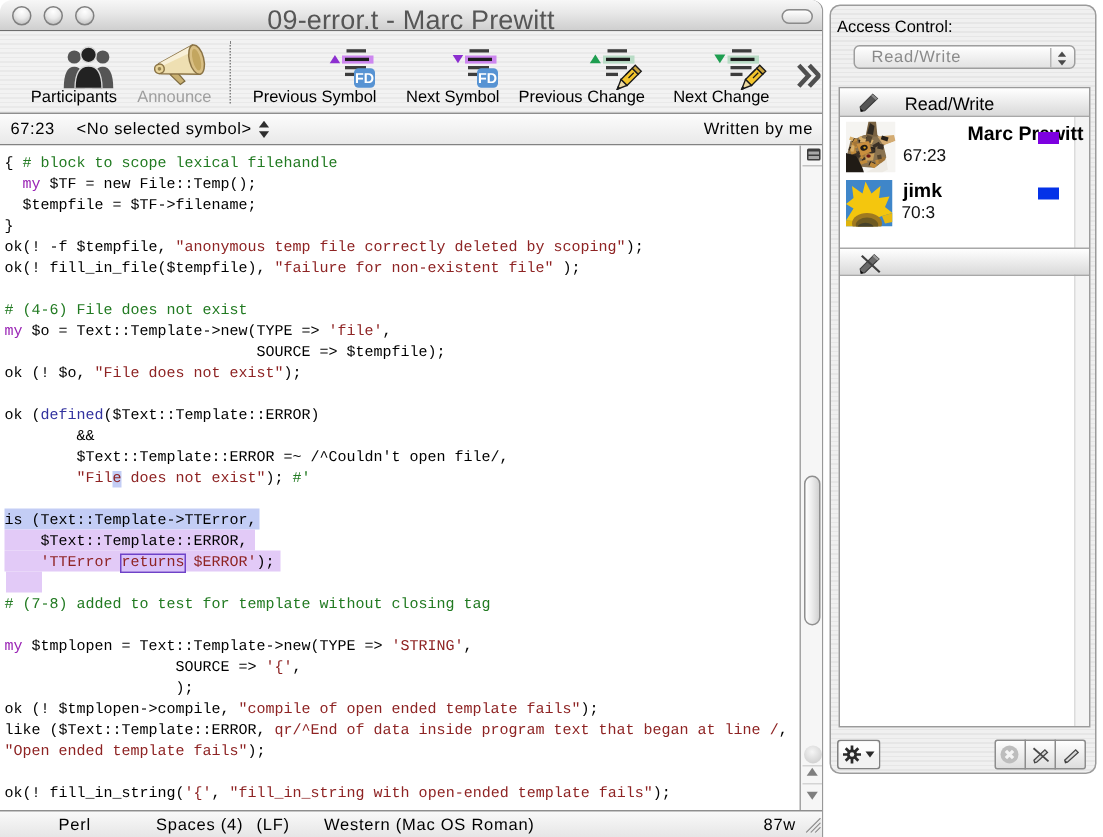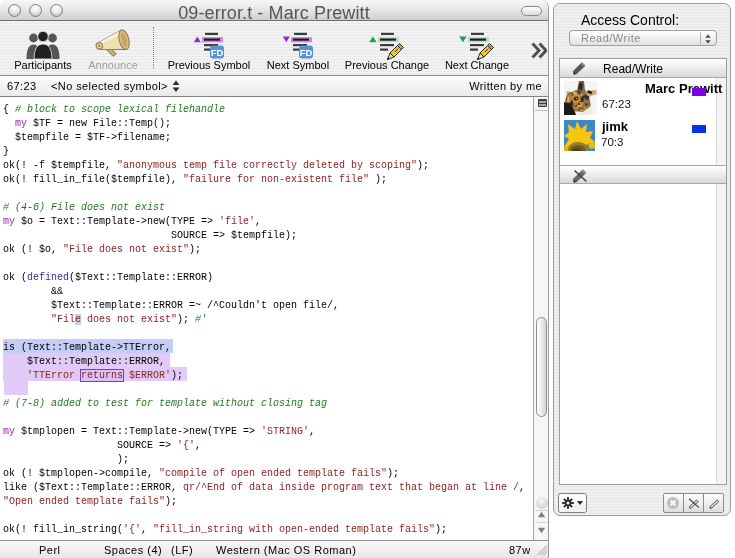--- a/index.html
+++ b/index.html
@@ -16,53 +16,53 @@
       background:radial-gradient(circle at 50% 25%,#ffffff,#ebebeb 45%,#b9b9b9 95%);
       border:1px solid #7f7f7f;box-sizing:border-box;}
   #title{position:absolute;top:2.5px;left:120px;width:308px;text-align:center;
       font-size:18px;font-weight:normal;color:#565656;letter-spacing:0.1px;}
   #pill{position:absolute;left:521px;top:6px;width:19px;height:8px;border-radius:5px;
       background:linear-gradient(#ffffff,#dcdcdc);border:1.5px solid #8a8a8a;}
   
   #toolbar{position:absolute;left:0;top:21px;width:548px;height:55px;
       background:repeating-linear-gradient(#f2f2f2 0 2px,#e9e9e9 2px 3px);
       border-bottom:1px solid #8e8e8e;box-sizing:border-box;overflow:hidden;}
-  .titem{position:absolute;top:5px;text-align:center;}
+  .titem{position:absolute;top:5px;text-align:right;}
   .tlabel{font-size:11px;color:#000;margin-top:1px;}
   .tdis{color:#9f9f9f;}
   #tsep{position:absolute;left:153px;top:6px;height:42px;border-left:1px dotted #808080;}
   
   #symbar{position:absolute;left:0;top:76px;width:548px;height:21px;
       background:linear-gradient(#fcfcfc,#e9e9e9);
       border-bottom:1px solid #828282;box-sizing:border-box;}
   #symbar .t{position:absolute;top:4px;font-size:11px;color:#000;letter-spacing:0.4px;}
   
   #editor{position:absolute;left:0;top:97px;width:533px;height:443px;background:#fff;overflow:hidden;}
   #code{position:absolute;left:3px;top:6px;margin:0;font-family:"Liberation Mono",monospace;
       font-size:10px;line-height:14px;color:#000;}
-  .cg{color:#217a21;font-style:italic;} 
+  .cg{color:#217a21;} 
   .ck{color:#9a25b5;} 
   .cs{color:#8e2323;} 
   .cb{color:#32329f;} 
   .hl{position:absolute;}
   #echar{background:#c3cdf5;}
   #retbox{outline:1px solid #6f42c8;background:#d9c2fa;}
   
   #esb{position:absolute;left:533px;top:97px;width:15px;height:443px;
       background:#f6f6f6;border-left:1px solid #a5a5a5;box-sizing:border-box;}
   
   #statusbar{position:absolute;left:0;top:540px;width:548px;height:18px;
       background:linear-gradient(#f9f9f9,#e6e6e6);
       border-top:1px solid #8e8e8e;box-sizing:border-box;}
   #statusbar .t{position:absolute;top:3px;font-size:11px;color:#000;letter-spacing:0.5px;}
   
   #drawer{position:absolute;left:553px;top:3px;width:178px;height:513px;
       border-radius:7px;background:repeating-linear-gradient(#f0f0f0 0 2px,#e6e6e6 2px 3px);
       border:1px solid #9b9b9b;box-sizing:border-box;}
-  #aclabel{position:absolute;left:27px;top:8px;font-size:14px;color:#000;}
+  #aclabel{position:absolute;left:4px;top:8px;font-size:11px;color:#000;}
   #popup{position:absolute;left:15px;top:26px;width:148px;height:16px;border-radius:4px;
       background:linear-gradient(#ffffff,#e2e2e2);border:1px solid #9e9e9e;box-sizing:border-box;}
   #popup .pt{position:absolute;left:11px;top:1px;font-size:11px;color:#8a8a8a;letter-spacing:0.5px;}
   #list{position:absolute;left:5px;top:54px;width:168px;height:427px;background:#fff;
       border:1px solid #9b9b9b;box-sizing:border-box;}
   .lhead{position:absolute;left:0;width:166px;height:19px;
       background:linear-gradient(#ffffff,#d9d9d9);
       border-bottom:1px solid #a8a8a8;box-sizing:border-box;}
   .lhead .ht{position:absolute;left:0;right:20px;top:3px;text-align:center;font-size:12px;color:#000;}
   .uname{position:absolute;font-size:13px;font-weight:bold;color:#000;}

